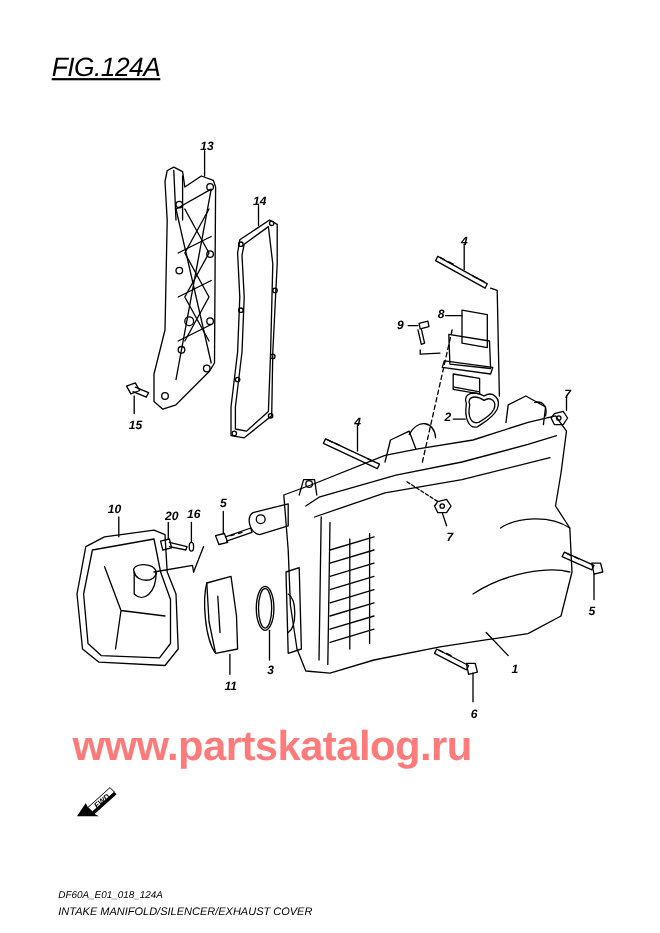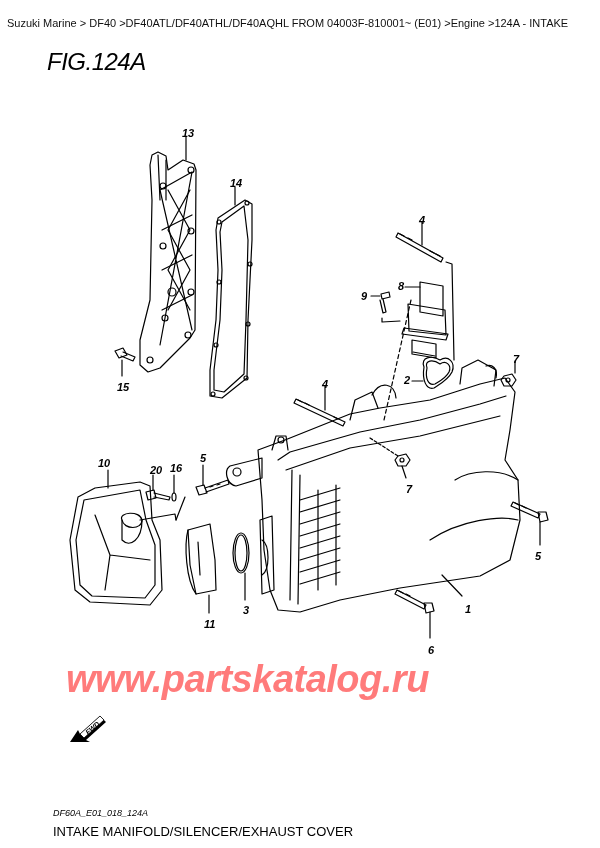--- a/index.html
+++ b/index.html
@@ -1,24 +1,24 @@
 <!DOCTYPE html>
 <html><head>
 <meta charset="utf-8">
 <style>
   html, body { margin: 0; padding: 0; background: #ffffff; }
   body { width: 600px; height: 848px; position: relative; overflow: hidden; font-family: "Liberation Sans", sans-serif; color: #000; }
   .breadcrumb { position: absolute; left: 7px; top: 12px; width: 590px; font-size: 11px; line-height: 22px; color: #111; }
-  .fig-title { position: absolute; left: 47px; top: 48px; font-size: 24px; font-style: italic; letter-spacing: -0.5px; color: #000; }
+  .fig-title { position: absolute; left: 47px; top: 48px; font-size: 24px; font-style: italic; letter-spacing: -0.5px; color: #000; text-decoration: underline; }
   .diagram { position: absolute; left: 0; top: 0; width: 600px; height: 848px; }
   .callout { position: absolute; font-size: 11px; font-style: italic; font-weight: bold; color: #000; cursor: pointer; }
-  .watermark { position: absolute; left: 66px; top: 658px; font-size: 38px; font-weight: bold; font-style: italic; color: #ff7b7b; letter-spacing: -0.5px; font-family: "Liberation Sans", sans-serif; }
+  .watermark { position: absolute; left: 66px; top: 658px; font-size: 38px; font-weight: bold; color: #ff7b7b; letter-spacing: -0.5px; font-family: "Liberation Sans", sans-serif; }
   .fwd { position: absolute; left: 68px; top: 712px; width: 40px; height: 34px; }
   .caption-code { position: absolute; left: 53px; top: 808px; font-size: 9px; font-style: italic; }
-  .caption-name { position: absolute; left: 53px; top: 824px; font-size: 13px; }
+  .caption-name { position: absolute; left: 53px; top: 824px; font-size: 10px; font-style: italic; }
 </style>
 </head>
 <body>
 
 <svg class="diagram" viewBox="0 0 600 848" xmlns="http://www.w3.org/2000/svg">
   <g fill="none" stroke="#000" stroke-width="1.2" stroke-linejoin="round" stroke-linecap="round">
 
     <g>
       <path d="M152,155 L158,152 L166,156 L168,170 L183,160 L194,164 L196,170 L195,330 L190,338 L160,368 L148,372 L140,365 L140,340 L150,300 L152,200 L150,165 Z"></path>
       <path d="M158,155 L160,200 M166,160 L166,200"></path>
@@ -180,21 +180,20 @@
       <ellipse cx="241" cy="553" rx="8" ry="20"></ellipse>
       <ellipse cx="241" cy="553" rx="6" ry="18"></ellipse>
       <line x1="245" y1="573" x2="245" y2="600"></line>
     </g>
 
     <line x1="411" y1="300" x2="384" y2="420" stroke-dasharray="4,3"></line>
   </g>
 </svg>
 
 <div class="breadcrumb">
-  <div>Suzuki Marine &gt; DF40 &gt;DF40ATL/DF40ATHL/DF40AQHL FROM 04003F-810001~ (E01) &gt;Engine &gt;124A - INTAKE</div>
 </div>
 
 <div class="fig-title">FIG.124A</div>
 
 <div id="callouts">
     <div class="callout" style="left: 182px; top: 127px;">13</div>
     <div class="callout" style="left: 230px; top: 177px;">14</div>
     <div class="callout" style="left: 117px; top: 381px;">15</div>
     <div class="callout" style="left: 419px; top: 214px;">4</div>
     <div class="callout" style="left: 398px; top: 280px;">8</div>

